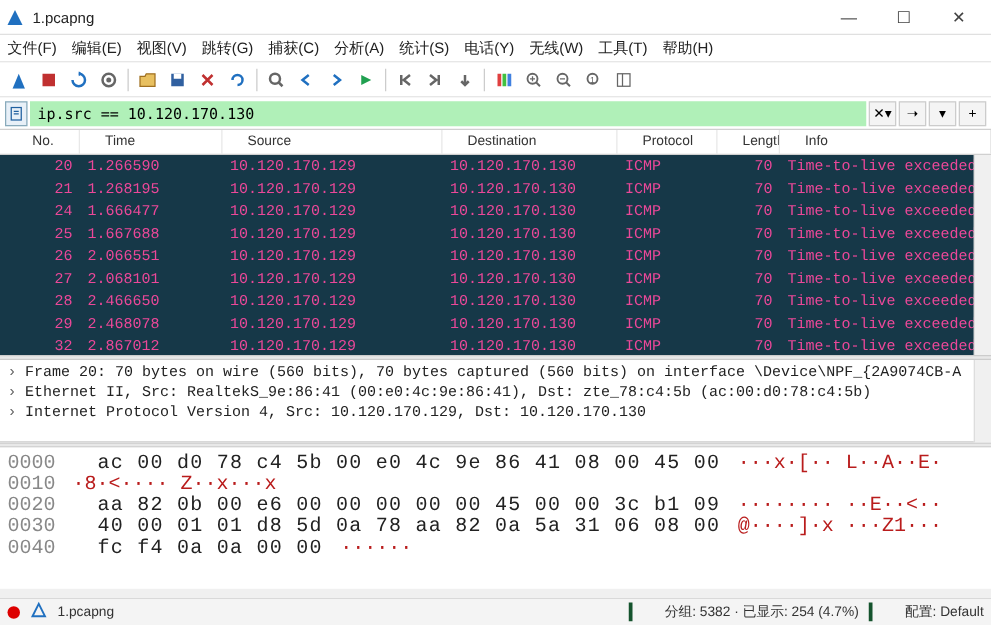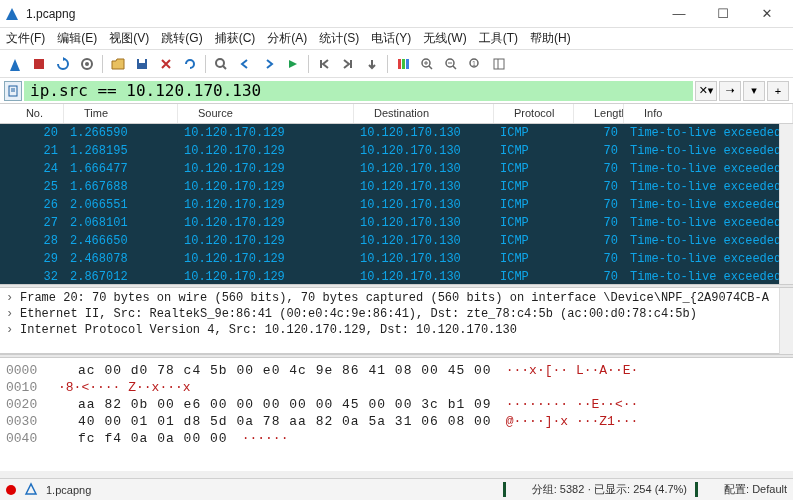--- a/index.html
+++ b/index.html
@@ -9,40 +9,40 @@
 .titlebar .title { flex:1; font-size:12px; color:#222; }
 .titlebar .ctrl { display:flex; }
 .titlebar .ctrl span { width:44px; height:28px; display:flex; align-items:center; justify-content:center; color:#444; font-size:13px; }
 .menubar { height:22px; background:#fff; display:flex; align-items:center; padding:0 6px; gap:12px; border-bottom:1px solid #e0e0e0; }
 .menubar span { font-size:12px; color:#222; }
 .toolbar { height:28px; background:#fff; display:flex; align-items:center; padding:2px 4px; gap:2px; border-bottom:1px solid #e0e0e0; }
 .toolbar .tbtn { width:22px; height:22px; display:flex; align-items:center; justify-content:center; border:1px solid transparent; border-radius:2px; }
 .toolbar .sep { width:1px; height:18px; background:#ccc; margin:0 2px; }
 .filterbar { height:26px; background:#fff; display:flex; align-items:center; padding:2px 4px; gap:2px; border-bottom:1px solid #d0d0d0; }
 .filterbar .ficon { width:18px; height:20px; display:flex; align-items:center; justify-content:center; border:1px solid #8ab; background:#e8f0f8; }
-.filterbar input { flex:1; height:20px; border:none; background:#b0f0b8; padding:0 6px; font-family:Consolas,monospace; font-size:16px; outline:none; }
+.filterbar input { flex:1; height:20px; border:none; background:#b0f0b8; padding:0 6px; font-family:Consolas,monospace; font-size:12px; outline:none; }
 .filterbar .fbtn { width:22px; height:20px; display:flex; align-items:center; justify-content:center; border:1px solid #ccc; background:#f4f4f4; font-size:11px; }
 .packet-list { background:#fff; }
 .packet-list .hdr { height:20px; display:flex; background:#fff; border-bottom:1px solid #d0d0d0; font-size:11px; color:#333; }
 .packet-list .hdr div { padding:3px 20px; border-right:1px solid #e8e8e8; white-space:nowrap; overflow:hidden; }
-.packet-list .rows { background:#163848; color:#0ea5e9; font-family:Consolas,"Courier New",monospace; font-size:12px; height:160px; overflow:hidden; }
+.packet-list .rows { background:#163848; color:#ec4899; font-family:Consolas,"Courier New",monospace; font-size:12px; height:160px; overflow:hidden; }
 .packet-list .row { display:flex; height:18px; align-items:center; }
 .packet-list .row div { padding:0 6px; white-space:nowrap; overflow:hidden; }
 .c-no   { width:64px; text-align:right; }
 .c-time { width:114px; }
 .c-src  { width:176px; }
 .c-dst  { width:140px; }
 .c-proto{ width:80px; }
 .c-len  { width:50px; text-align:right; }
 .c-info { flex:1; }
 .splitter { height:4px; background:#e8e8e8; border-top:1px solid #ccc; border-bottom:1px solid #ccc; }
 .details { background:#fff; font-family:Consolas,"Courier New",monospace; font-size:12px; padding:2px 0; height:66px; color:#222; border-bottom:1px solid #ccc; }
 .details .drow { display:flex; align-items:center; padding:1px 6px; }
 .details .tog { width:14px; color:#666; }
-.hexdump { background:#fff; font-family:Consolas,"Courier New",monospace; font-size:13px; padding:4px 6px; height:113px; color:#222; }
+.hexdump { background:#fff; font-family:Consolas,"Courier New",monospace; font-size:16px; padding:4px 6px; height:113px; color:#222; }
 .hexdump .hrow { display:flex; gap:14px; line-height:17px; }
 .hexdump .off { width:38px; color:#888; }
 .hexdump .hex { letter-spacing:1px;margin-left:20px; }
 .hexdump .asc { color:#b91c1c; }
 .statusbar { position:fixed; bottom:0; left:0; right:0; height:22px; background:#f4f4f4; border-top:1px solid #d0d0d0; display:flex; align-items:center; padding:0 6px; gap:8px; font-size:11px; color:#333; justify-content:space-between; width:793px; }
 .statusbar .dot { width:10px; height:10px; background:#d00; border-radius:50%; }
 .statusbar .left, .statusbar .right { display:flex; align-items:center; gap:8px; }
 .statusbar .right span { border-left:3px solid #14532d; padding-left:26px; }
 .scroll-stub { position:absolute; right:0; width:14px; background:#f0f0f0; border-left:1px solid #ddd; }
 </style>

